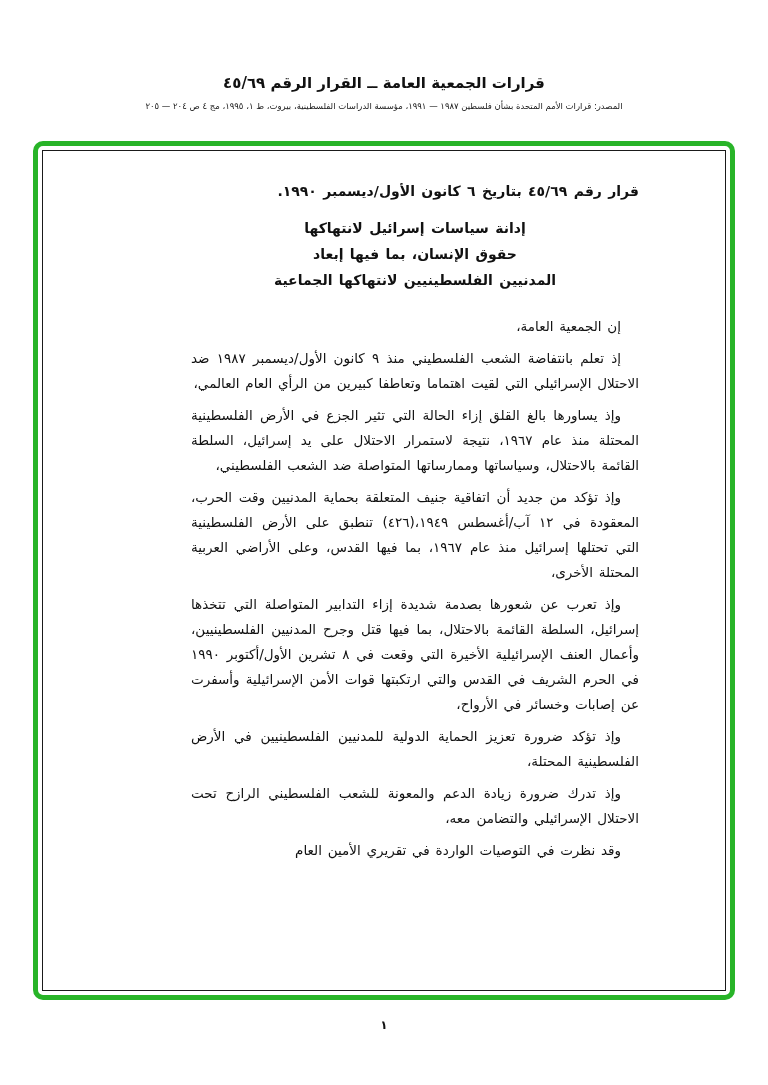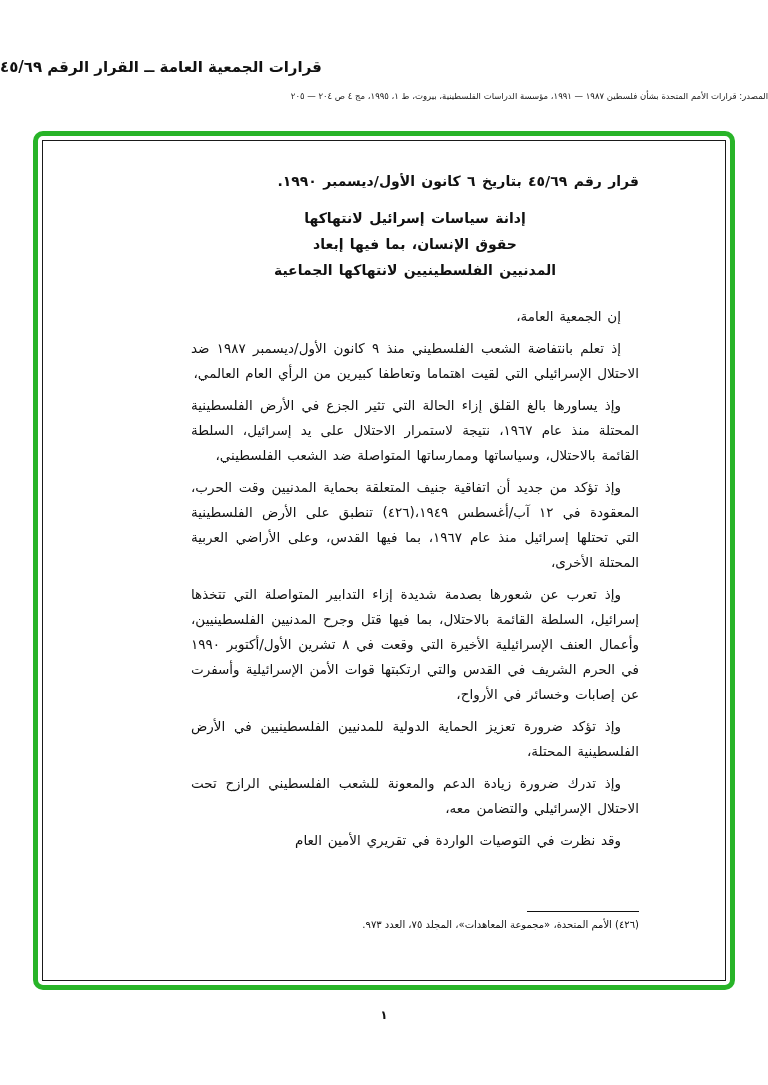--- a/index.html
+++ b/index.html
@@ -2,25 +2,25 @@
 <html lang="ar"><head>
 <meta charset="utf-8">
 <style>
   * { margin:0; padding:0; box-sizing:border-box; }
   html, body { background:#ffffff; }
   body {
     width:768px; min-height:1085px; overflow:hidden;
     font-family:"DejaVu Sans", sans-serif; color:#111;
   }
   .header-title {
-    margin-top:58px; text-align:left; direction:rtl;
+    margin-top:74px; text-align:center; direction:rtl;
     font-size:15px; font-weight:bold; letter-spacing:0.2px;
   }
   .source-line {
-    margin-top:15px; text-align:right; direction:rtl;
+    margin-top:9px; text-align:center; direction:rtl;
     font-size:8.5px; color:#1a1a1a;
   }
   .green-frame {
     width:702px; height:859px; margin:30px auto 0;
     border:5px solid #28b428; border-radius:10px; padding:4px;
     background:#fff;
   }
   .inner-frame {
     width:100%; height:100%;
     border:1px solid #1a1a1a;
@@ -69,23 +69,19 @@
           <p><span class="lead">إن الجمعية العامة،</span></p>
           <p><span class="lead">إذ تعلم</span> بانتفاضة الشعب الفلسطيني منذ ٩ كانون الأول/ديسمبر ١٩٨٧ ضد الاحتلال الإسرائيلي التي لقيت اهتماما وتعاطفا كبيرين من الرأي العام العالمي،</p>
           <p><span class="lead">وإذ يساورها بالغ القلق</span> إزاء الحالة التي تثير الجزع في الأرض الفلسطينية المحتلة منذ عام ١٩٦٧، نتيجة لاستمرار الاحتلال على يد إسرائيل، السلطة القائمة بالاحتلال، وسياساتها وممارساتها المتواصلة ضد الشعب الفلسطيني،</p>
           <p><span class="lead">وإذ تؤكد من جديد</span> أن اتفاقية جنيف المتعلقة بحماية المدنيين وقت الحرب، المعقودة في ١٢ آب/أغسطس ١٩٤٩،(٤٢٦) تنطبق على الأرض الفلسطينية التي تحتلها إسرائيل منذ عام ١٩٦٧، بما فيها القدس، وعلى الأراضي العربية المحتلة الأخرى،</p>
           <p><span class="lead">وإذ تعرب عن شعورها بصدمة شديدة</span> إزاء التدابير المتواصلة التي تتخذها إسرائيل، السلطة القائمة بالاحتلال، بما فيها قتل وجرح المدنيين الفلسطينيين، وأعمال العنف الإسرائيلية الأخيرة التي وقعت في ٨ تشرين الأول/أكتوبر ١٩٩٠ في الحرم الشريف في القدس والتي ارتكبتها قوات الأمن الإسرائيلية وأسفرت عن إصابات وخسائر في الأرواح،</p>
           <p><span class="lead">وإذ تؤكد</span> ضرورة تعزيز الحماية الدولية للمدنيين الفلسطينيين في الأرض الفلسطينية المحتلة،</p>
           <p><span class="lead">وإذ تدرك</span> ضرورة زيادة الدعم والمعونة للشعب الفلسطيني الرازح تحت الاحتلال الإسرائيلي والتضامن معه،</p>
           <p><span class="lead">وقد نظرت</span> في التوصيات الواردة في تقريري الأمين العام</p>
         </div>
 
-      <div class="footnote-block">
-        <div class="footnote-rule"></div>
-        <div class="footnote-text">(٤٢٦) الأمم المتحدة، «مجموعة المعاهدات»، المجلد ٧٥، العدد ٩٧٣.</div>
-      </div>
 
     </div>
   </div>
 
   <div class="page-number">١</div>
 
 </div>
 
 </body></html>

